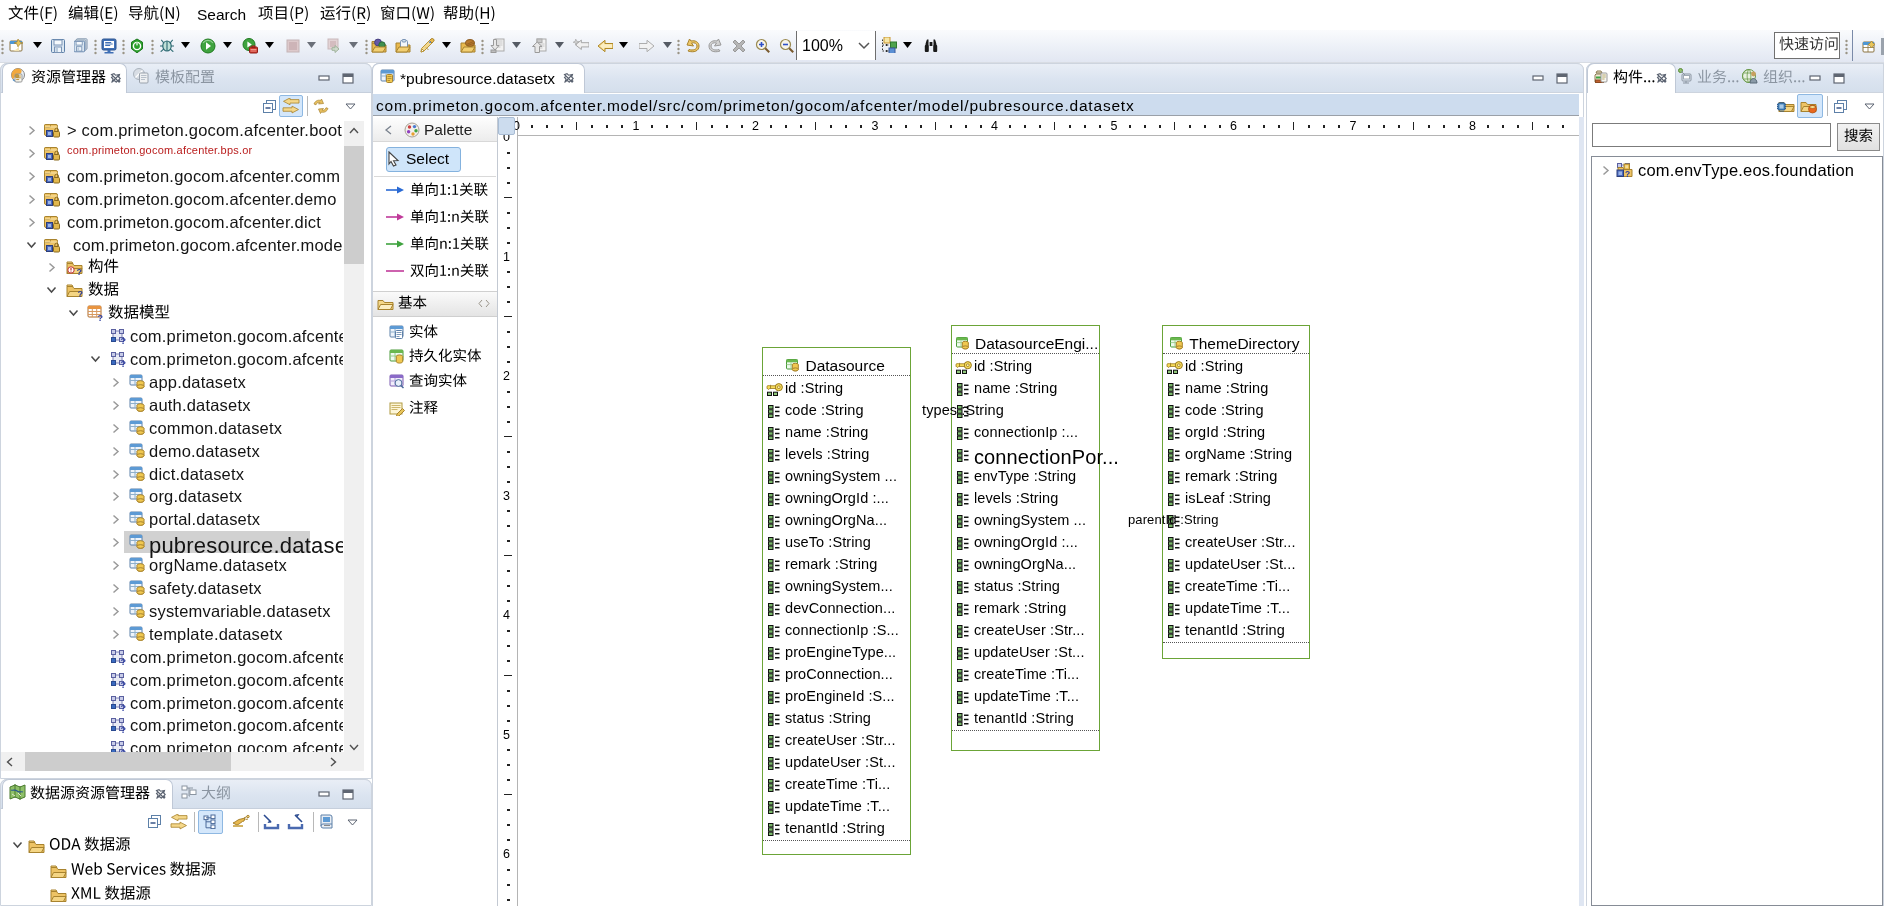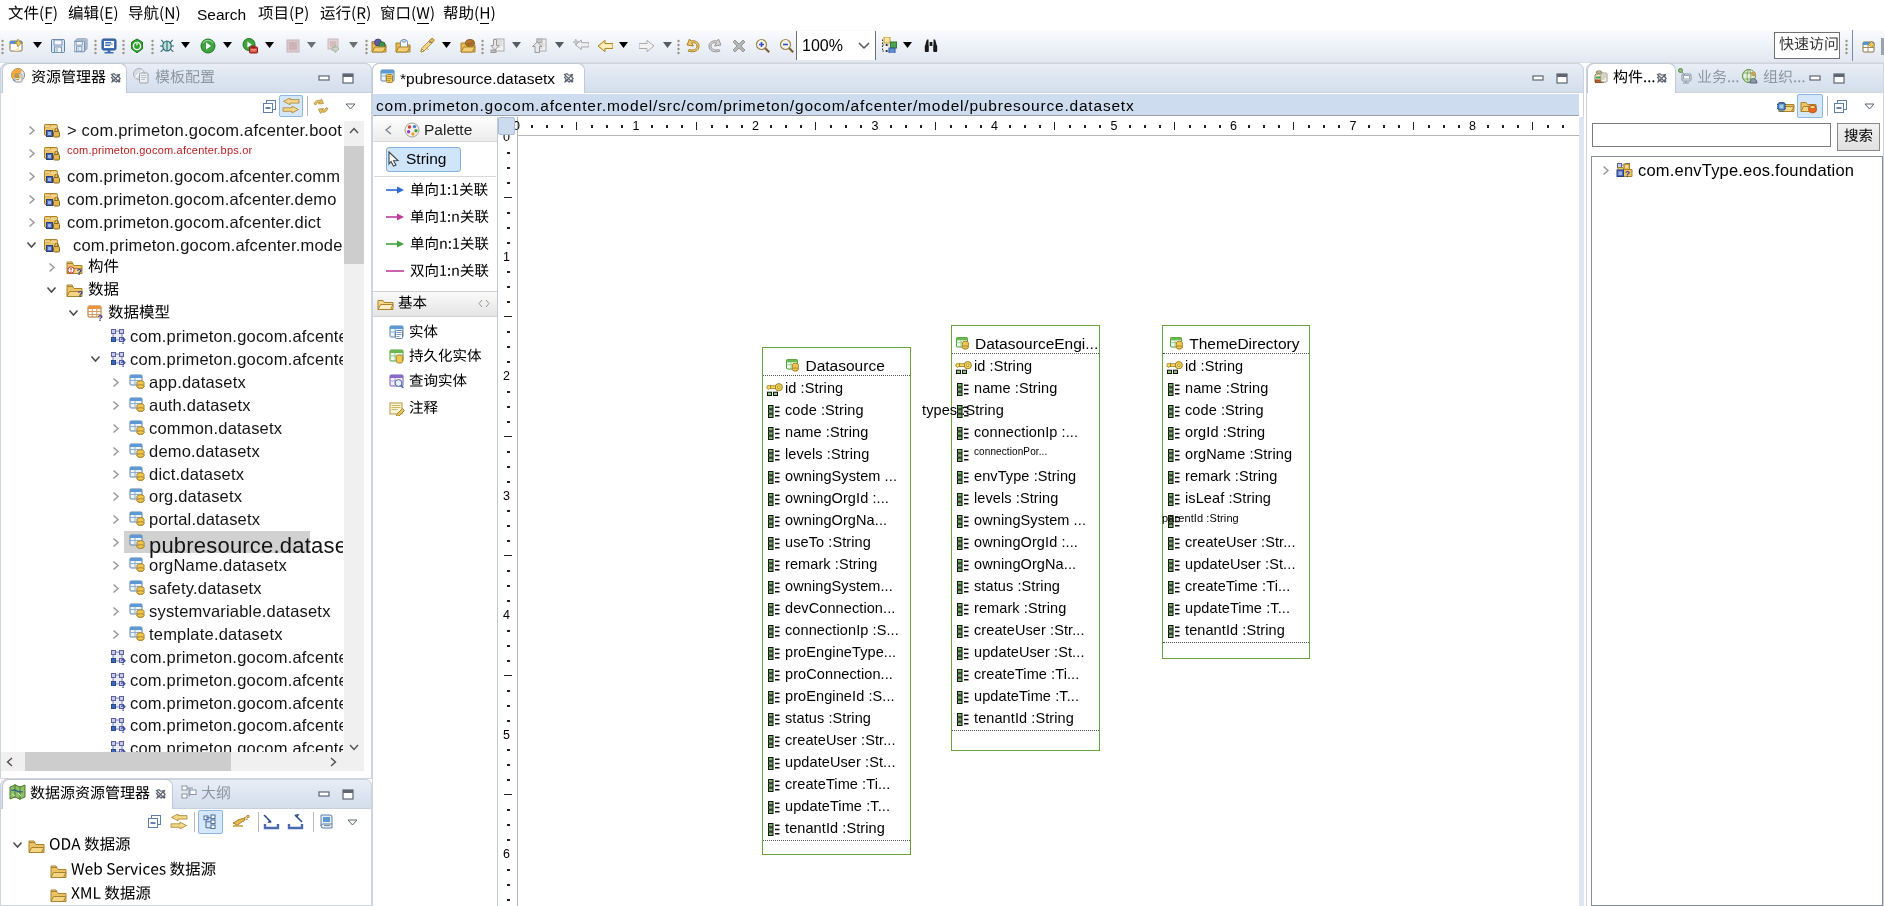--- a/index.html
+++ b/index.html
@@ -888,21 +888,21 @@
     <circle cx="10.5" cy="4.6" r="1.7" fill="#4a7ad0"></circle>
     <circle cx="12" cy="8.8" r="1.7" fill="#3fa33f"></circle>
     <circle cx="9" cy="12" r="1.7" fill="#e8a030"></circle>
     <circle cx="4.6" cy="9.8" r="1.7" fill="#9040c0"></circle>
   </svg>
 <div class="tx" style="left:424px;top:121px;font-size:15.5px;color:#222">Palette</div>
 <div class="abs" style="left:386px;top:147px;width:75px;height:25px;background:#cfe5fa;border:1px solid #84b2de;border-radius:3px"></div>
 <svg class="abs" style="left:387px;top:151px" width="13" height="16" viewBox="0 0 13 16">
     <path d="M2 1l9 8.5-4.5.3L9 14l-2.5 1-2.5-4.5L2 13z" fill="#fff" stroke="#444" stroke-width="1.1"></path>
   </svg>
-<div class="tx" style="left:406px;top:150px;font-size:15.5px">String</div>
+<div class="tx" style="left:406px;top:150px;font-size:15.5px">Select</div>
 <div class="abs" style="left:374px;top:176px;width:122px;height:1px;background:#d9d9d9"></div>
 <svg class="abs" style="left:385px;top:185px" width="20" height="10" viewBox="0 0 20 10">
     <path d="M1 5h13" stroke="#2a6ad4" stroke-width="1.6"></path>
     <path d="M12 1.5L19 5l-7 3.5z" fill="#2a6ad4"></path>
   </svg>
 <svg style="position:absolute;left:410px;top:181.5px;" width="78.1" height="14.5" viewBox="0 -880 5388 1000" fill="#000000">
     <path transform="translate(0,0) scale(1,-1)" d="M221 437H459V329H221ZM536 437H785V329H536ZM221 603H459V497H221ZM536 603H785V497H536ZM709 836C686 785 645 715 609 667H366L407 687C387 729 340 791 299 836L236 806C272 764 311 707 333 667H148V265H459V170H54V100H459V-79H536V100H949V170H536V265H861V667H693C725 709 760 761 790 809Z"></path>
     <path transform="translate(1000,0) scale(1,-1)" d="M438 842C424 791 399 721 374 667H99V-80H173V594H832V20C832 2 826 -4 806 -4C785 -5 716 -6 644 -2C655 -24 666 -59 670 -80C762 -80 824 -79 860 -67C895 -54 907 -30 907 20V667H457C482 715 509 773 531 827ZM373 394H626V198H373ZM304 461V58H373V130H696V461Z"></path>
     <path transform="translate(2000,0) scale(1,-1)" d="M88 0H490V76H343V733H273C233 710 186 693 121 681V623H252V76H88Z"></path>
     <path transform="translate(2555,0) scale(1,-1)" d="M139 390C175 390 205 418 205 460C205 501 175 530 139 530C102 530 73 501 73 460C73 418 102 390 139 390ZM139 -13C175 -13 205 15 205 56C205 98 175 126 139 126C102 126 73 98 73 56C73 15 102 -13 139 -13Z"></path>
@@ -1337,21 +1337,21 @@
     <rect x="0.5" y="9.1" width="4.5" height="3.4" fill="#7ab86a" stroke="#111"></rect>
     <path d="M7 2.2h4.5M7 6.5h4.5M7 10.8h4.5" stroke="#111" stroke-width="1.6"></path>
   </svg>
 <div class="tx" style="left:974px;top:424.0px;font-size:14.5px;letter-spacing:.1px">connectionIp :...</div>
 <svg class="abs" style="left:957px;top:448.5px" width="12" height="13" viewBox="0 0 12 13">
     <rect x="0.5" y="0.5" width="4.5" height="3.4" fill="#7ab86a" stroke="#111"></rect>
     <rect x="0.5" y="4.8" width="4.5" height="3.4" fill="#7ab86a" stroke="#111"></rect>
     <rect x="0.5" y="9.1" width="4.5" height="3.4" fill="#7ab86a" stroke="#111"></rect>
     <path d="M7 2.2h4.5M7 6.5h4.5M7 10.8h4.5" stroke="#111" stroke-width="1.6"></path>
   </svg>
-<div class="tx" style="left:974px;top:446.0px;font-size:10px;letter-spacing:.1px">connectionPor...</div>
+<div class="tx" style="left:974px;top:446.0px;font-size:20px;letter-spacing:.1px">connectionPor...</div>
 <svg class="abs" style="left:957px;top:470.5px" width="12" height="13" viewBox="0 0 12 13">
     <rect x="0.5" y="0.5" width="4.5" height="3.4" fill="#7ab86a" stroke="#111"></rect>
     <rect x="0.5" y="4.8" width="4.5" height="3.4" fill="#7ab86a" stroke="#111"></rect>
     <rect x="0.5" y="9.1" width="4.5" height="3.4" fill="#7ab86a" stroke="#111"></rect>
     <path d="M7 2.2h4.5M7 6.5h4.5M7 10.8h4.5" stroke="#111" stroke-width="1.6"></path>
   </svg>
 <div class="tx" style="left:974px;top:468.0px;font-size:14.5px;letter-spacing:.1px">envType :String</div>
 <svg class="abs" style="left:957px;top:492.5px" width="12" height="13" viewBox="0 0 12 13">
     <rect x="0.5" y="0.5" width="4.5" height="3.4" fill="#7ab86a" stroke="#111"></rect>
     <rect x="0.5" y="4.8" width="4.5" height="3.4" fill="#7ab86a" stroke="#111"></rect>
@@ -1492,21 +1492,21 @@
     <rect x="0.5" y="9.1" width="4.5" height="3.4" fill="#7ab86a" stroke="#111"></rect>
     <path d="M7 2.2h4.5M7 6.5h4.5M7 10.8h4.5" stroke="#111" stroke-width="1.6"></path>
   </svg>
 <div class="tx" style="left:1185px;top:490.0px;font-size:14.5px;letter-spacing:.1px">isLeaf :String</div>
 <svg class="abs" style="left:1168px;top:514.5px" width="12" height="13" viewBox="0 0 12 13">
     <rect x="0.5" y="0.5" width="4.5" height="3.4" fill="#7ab86a" stroke="#111"></rect>
     <rect x="0.5" y="4.8" width="4.5" height="3.4" fill="#7ab86a" stroke="#111"></rect>
     <rect x="0.5" y="9.1" width="4.5" height="3.4" fill="#7ab86a" stroke="#111"></rect>
     <path d="M7 2.2h4.5M7 6.5h4.5M7 10.8h4.5" stroke="#111" stroke-width="1.6"></path>
   </svg>
-<div class="tx" style="left:1162px;top:512.0px;font-size:11px;letter-spacing:.1px">parentId :String</div>
+<div class="tx" style="left:1128px;top:512.0px;font-size:13px;letter-spacing:.1px">parentId :String</div>
 <svg class="abs" style="left:1168px;top:536.5px" width="12" height="13" viewBox="0 0 12 13">
     <rect x="0.5" y="0.5" width="4.5" height="3.4" fill="#7ab86a" stroke="#111"></rect>
     <rect x="0.5" y="4.8" width="4.5" height="3.4" fill="#7ab86a" stroke="#111"></rect>
     <rect x="0.5" y="9.1" width="4.5" height="3.4" fill="#7ab86a" stroke="#111"></rect>
     <path d="M7 2.2h4.5M7 6.5h4.5M7 10.8h4.5" stroke="#111" stroke-width="1.6"></path>
   </svg>
 <div class="tx" style="left:1185px;top:534.0px;font-size:14.5px;letter-spacing:.1px">createUser :Str...</div>
 <svg class="abs" style="left:1168px;top:558.5px" width="12" height="13" viewBox="0 0 12 13">
     <rect x="0.5" y="0.5" width="4.5" height="3.4" fill="#7ab86a" stroke="#111"></rect>
     <rect x="0.5" y="4.8" width="4.5" height="3.4" fill="#7ab86a" stroke="#111"></rect>

